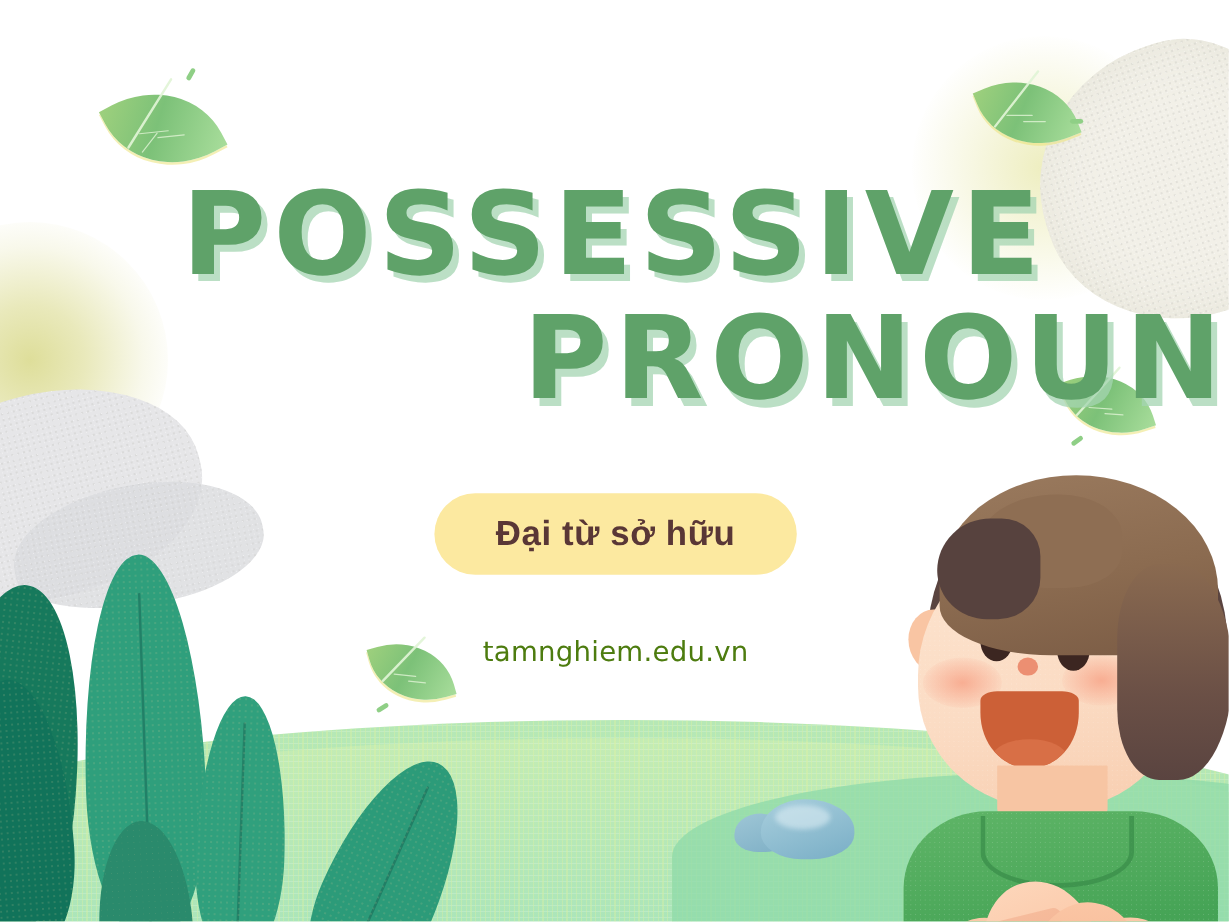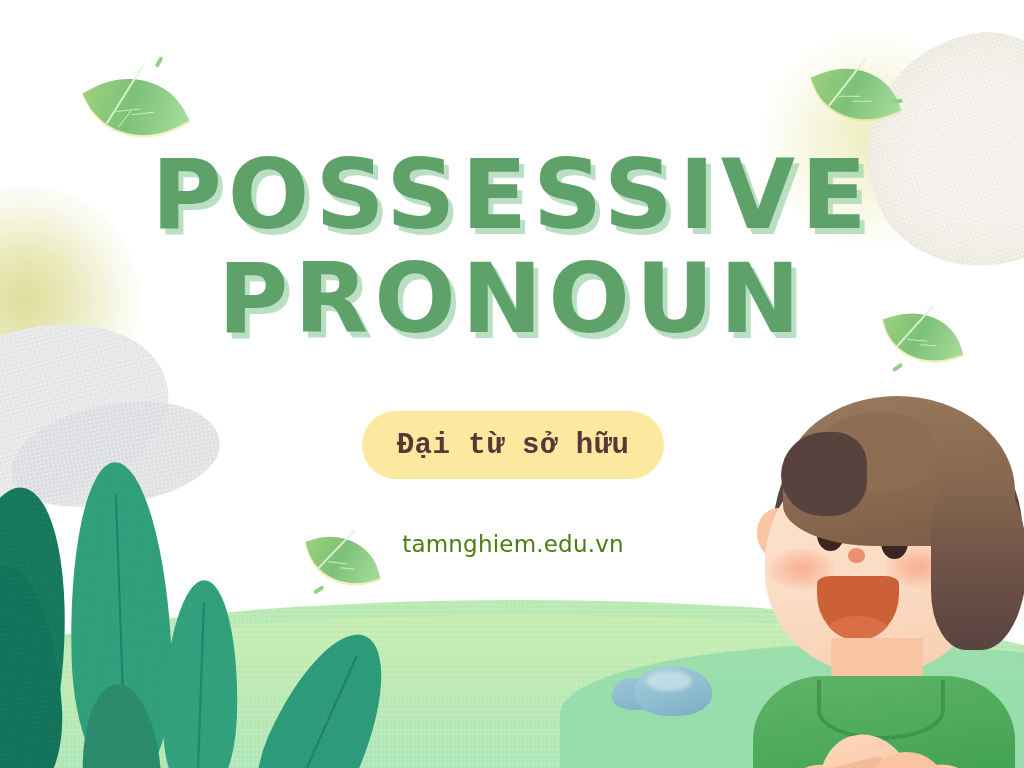--- a/index.html
+++ b/index.html
@@ -188,35 +188,35 @@
   }
   .title-line {
     font-family: "DejaVu Sans", sans-serif;
     font-weight: bold;
     color: #5fa269;
     letter-spacing: 6px;
     line-height: .94;
     text-shadow: 5px 6px 0 rgba(164,212,178,.75);
   }
   .title-line-1 { font-size: 96px; text-align: center; }
-  .title-line-2 { font-size: 96px; margin-top: 14px; }
+  .title-line-2 { font-size: 96px; margin-top: 14px; text-align: right; }
 
   
   .badge {
     position: absolute;
     left: 362px; top: 411px;
     width: 302px; height: 68px;
     background: #fce9a0;
     border-radius: 34px;
     display: flex;
     align-items: center;
     justify-content: center;
   }
   .badge-text {
-    font-family: Liberation Mono, monospace;
+    font-family: Liberation Sans, sans-serif;
     font-size: 29px;
     font-weight: bold;
     color: #593736;
     letter-spacing: .5px;
   }
 
   
   .website {
     position: absolute;
     left: 362px; top: 531px;

